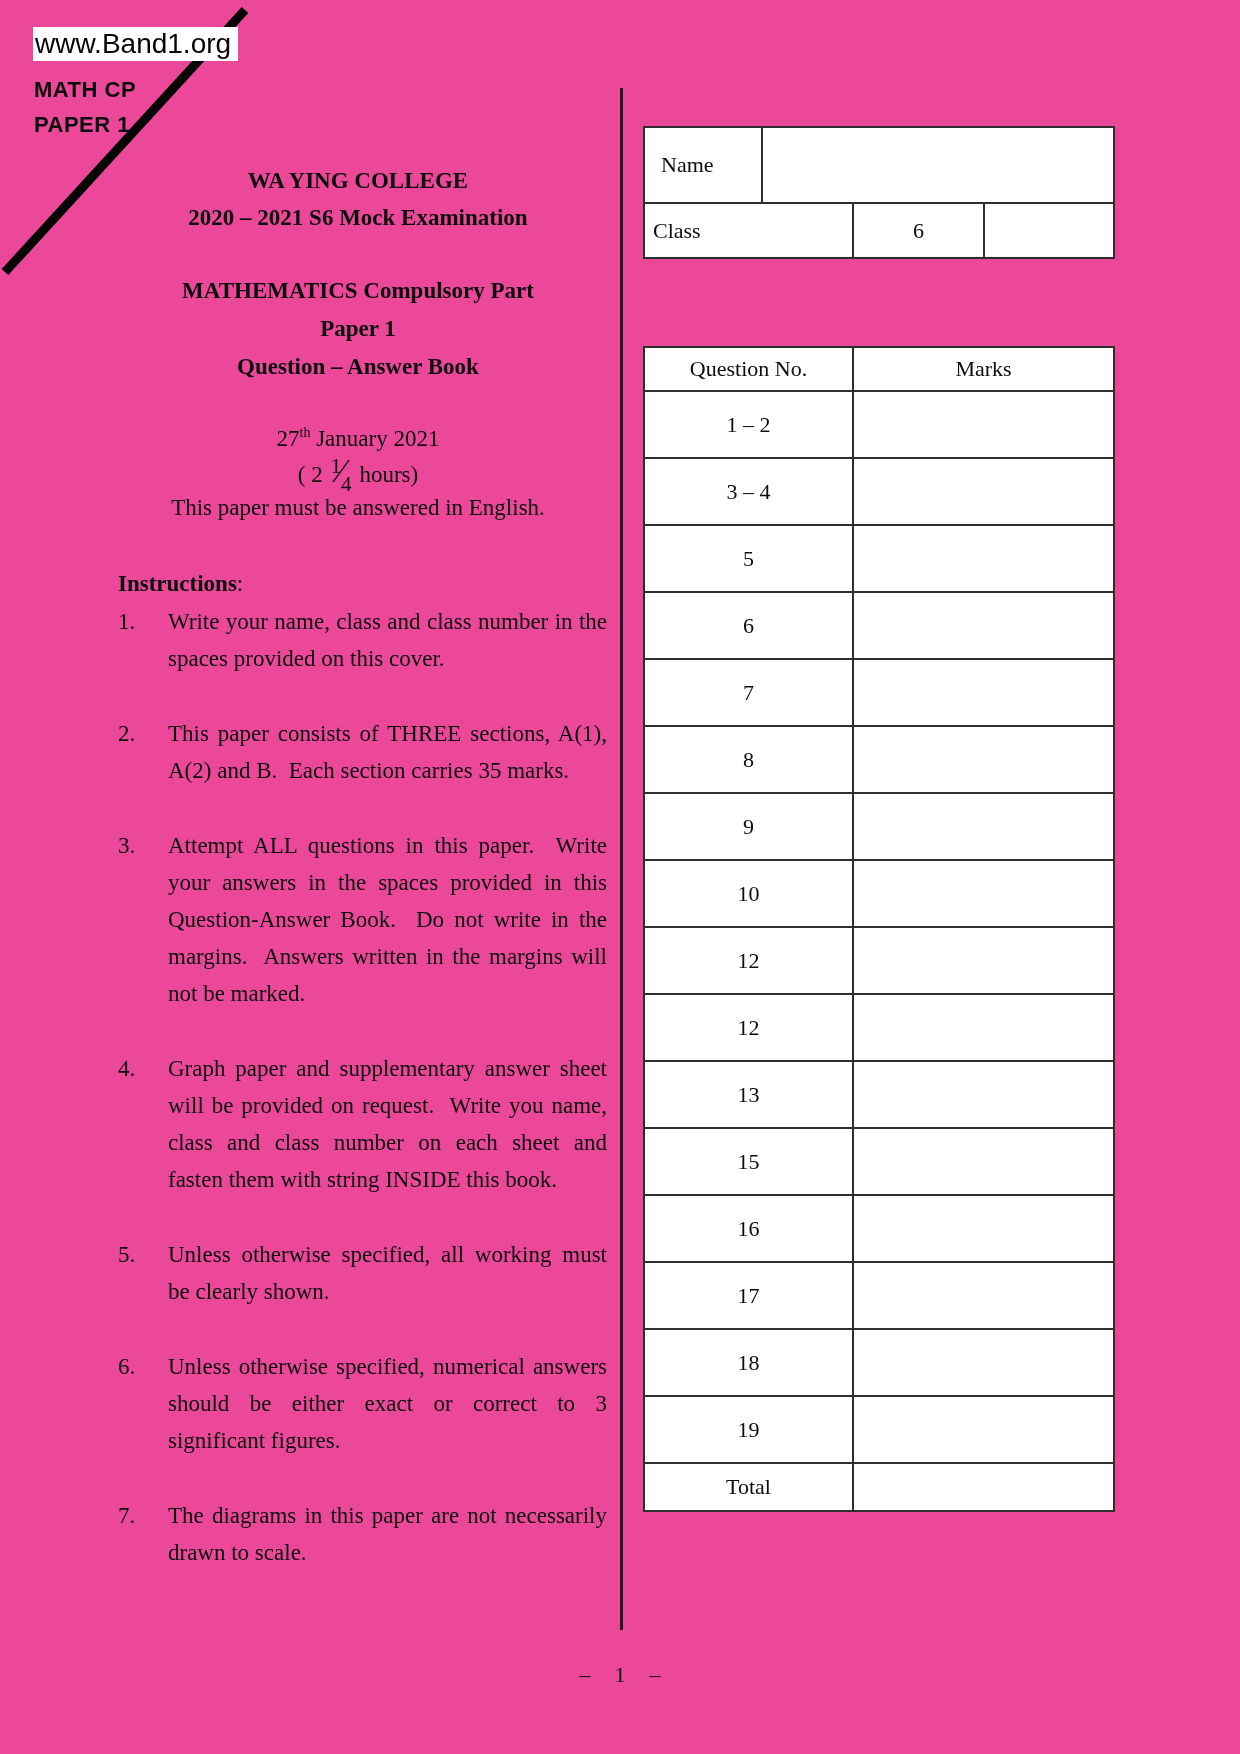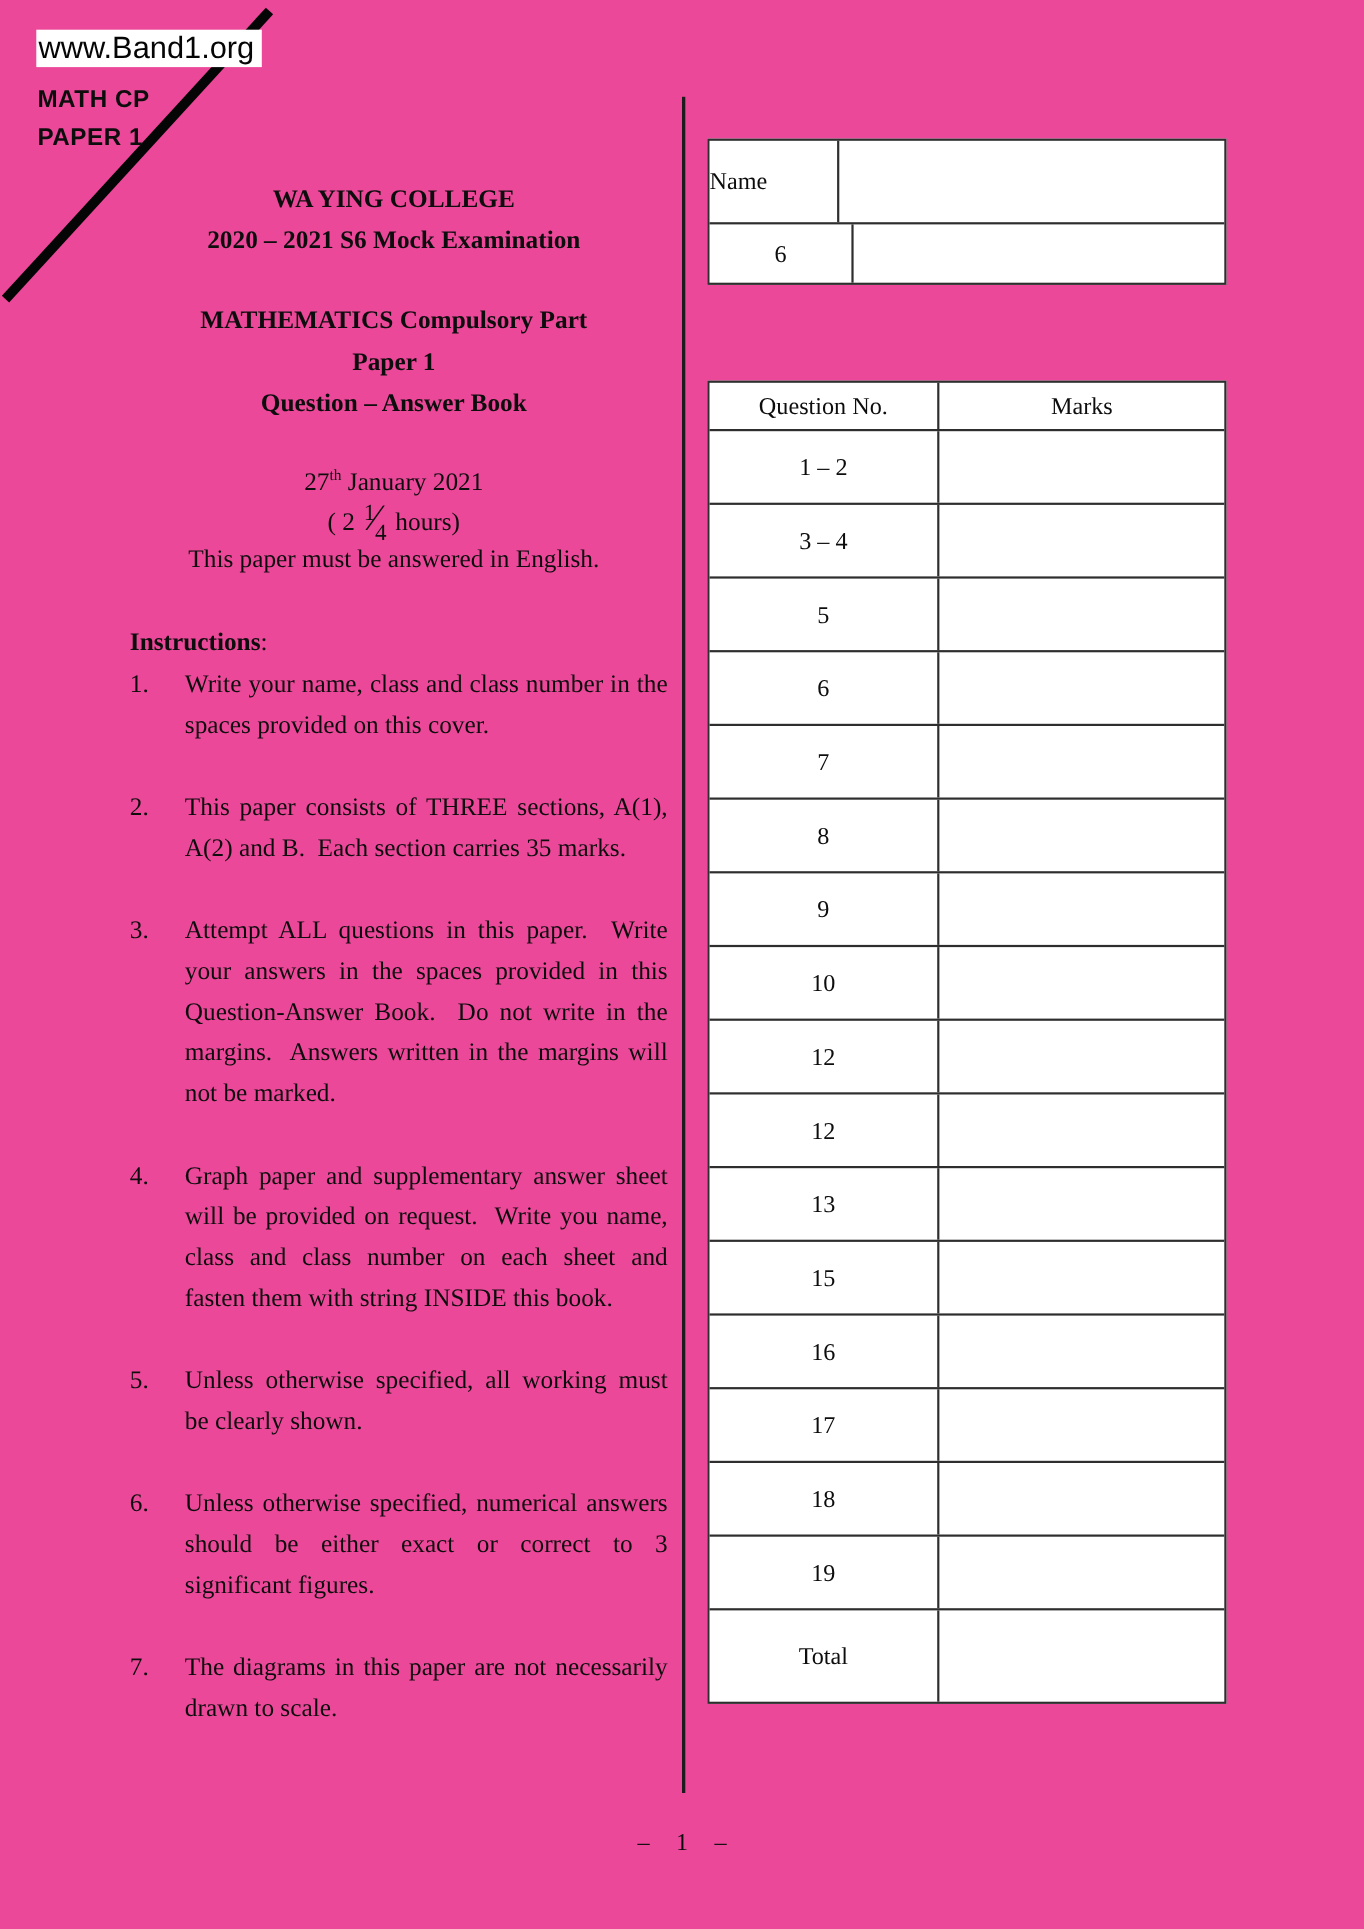--- a/index.html
+++ b/index.html
@@ -49,29 +49,29 @@
   .rt{position:absolute;left:643px;width:472px;border:2px solid #2e2e2e;box-sizing:border-box;background:#fff;}
   .rt-row{display:flex;border-bottom:2px solid #2e2e2e;box-sizing:border-box;}
   .rt-row:last-child{border-bottom:none;}
   .rt-cell{box-sizing:border-box;display:flex;align-items:center;font-size:22px;}
   .br{border-right:2px solid #2e2e2e;}
 
   .info-table{top:126px;}
   .row-name{height:76px;}
   .row-class{height:53px;}
   .row-classno{height:49px;}
-  .cell-name-label{width:118px;padding-left:0;}
+  .cell-name-label{width:118px;padding-left:16px;}
   .cell-wide-label{width:209px;padding-left:8px;}
   .cell-mid{width:131px;justify-content:center;}
   .cell-rest{flex:1;}
 
   .marks-table{top:346px;}
   .mt-header{height:44px;}
   .mt-row{height:67px;justify-content:flex-end;}
-  .mt-row:last-child{height:83px;}
+  .mt-row:last-child{height:46px;}
   .mt-q{width:209px;justify-content:center;text-align:center;}
   .mt-m{flex:1;justify-content:center;}
 
   
   .footer{position:absolute;left:0;top:1660px;width:1240px;text-align:center;font-size:22px;line-height:30px;}
   .footer span{display:inline-block;margin:0 12px;}
 </style>
 </head>
 <body>
 
@@ -140,20 +140,21 @@
   </div>
 
   <div class="v-divider"></div>
 
   <div class="rt info-table">
     <div class="rt-row row-name">
       <div class="rt-cell br cell-name-label">Name</div>
       <div class="rt-cell cell-rest"></div>
     </div>
     <div class="rt-row row-class">
+      <div class="rt-cell br cell-wide-label">Class</div>
       <div class="rt-cell br cell-mid">6</div>
       <div class="rt-cell cell-rest"></div>
     </div>
   </div>
 
   <div class="rt marks-table">
     <div class="rt-row mt-header">
       <div class="rt-cell br mt-q">Question No.</div>
       <div class="rt-cell mt-m">Marks</div>
     </div>

